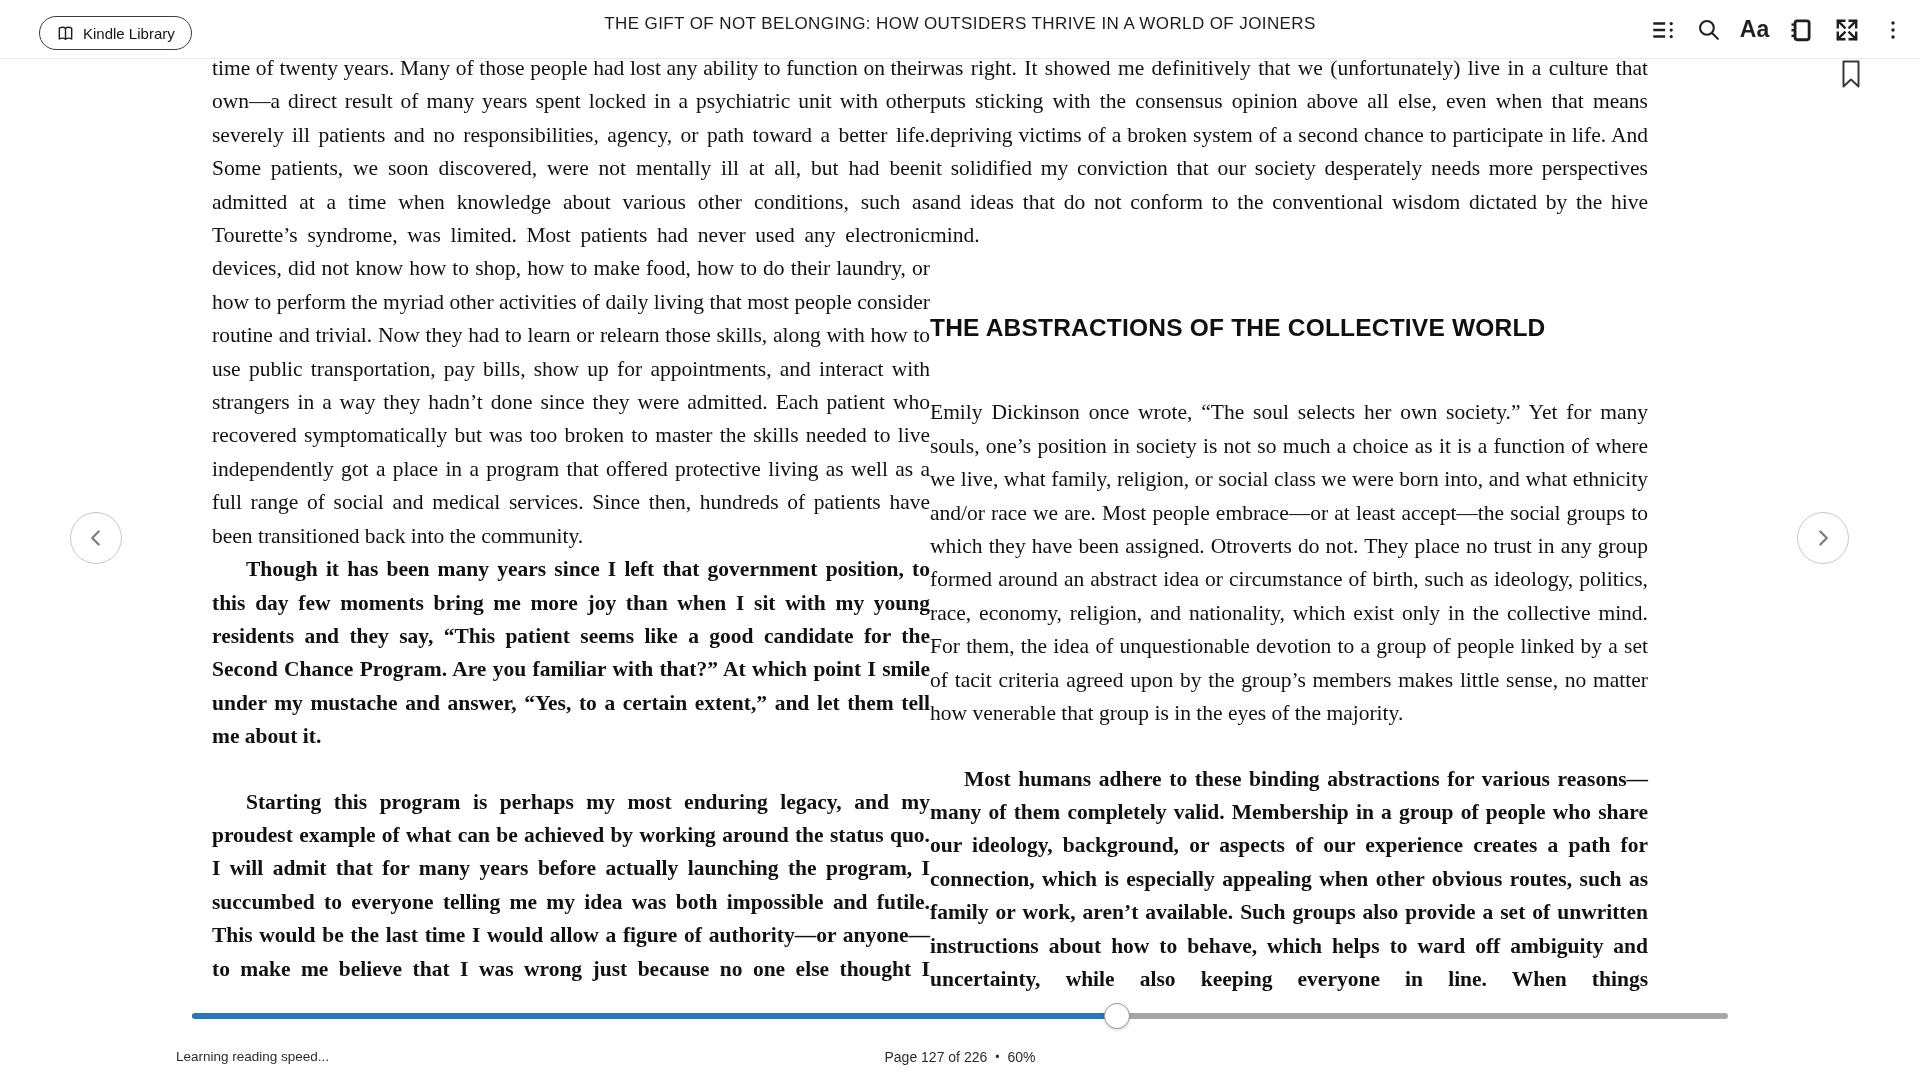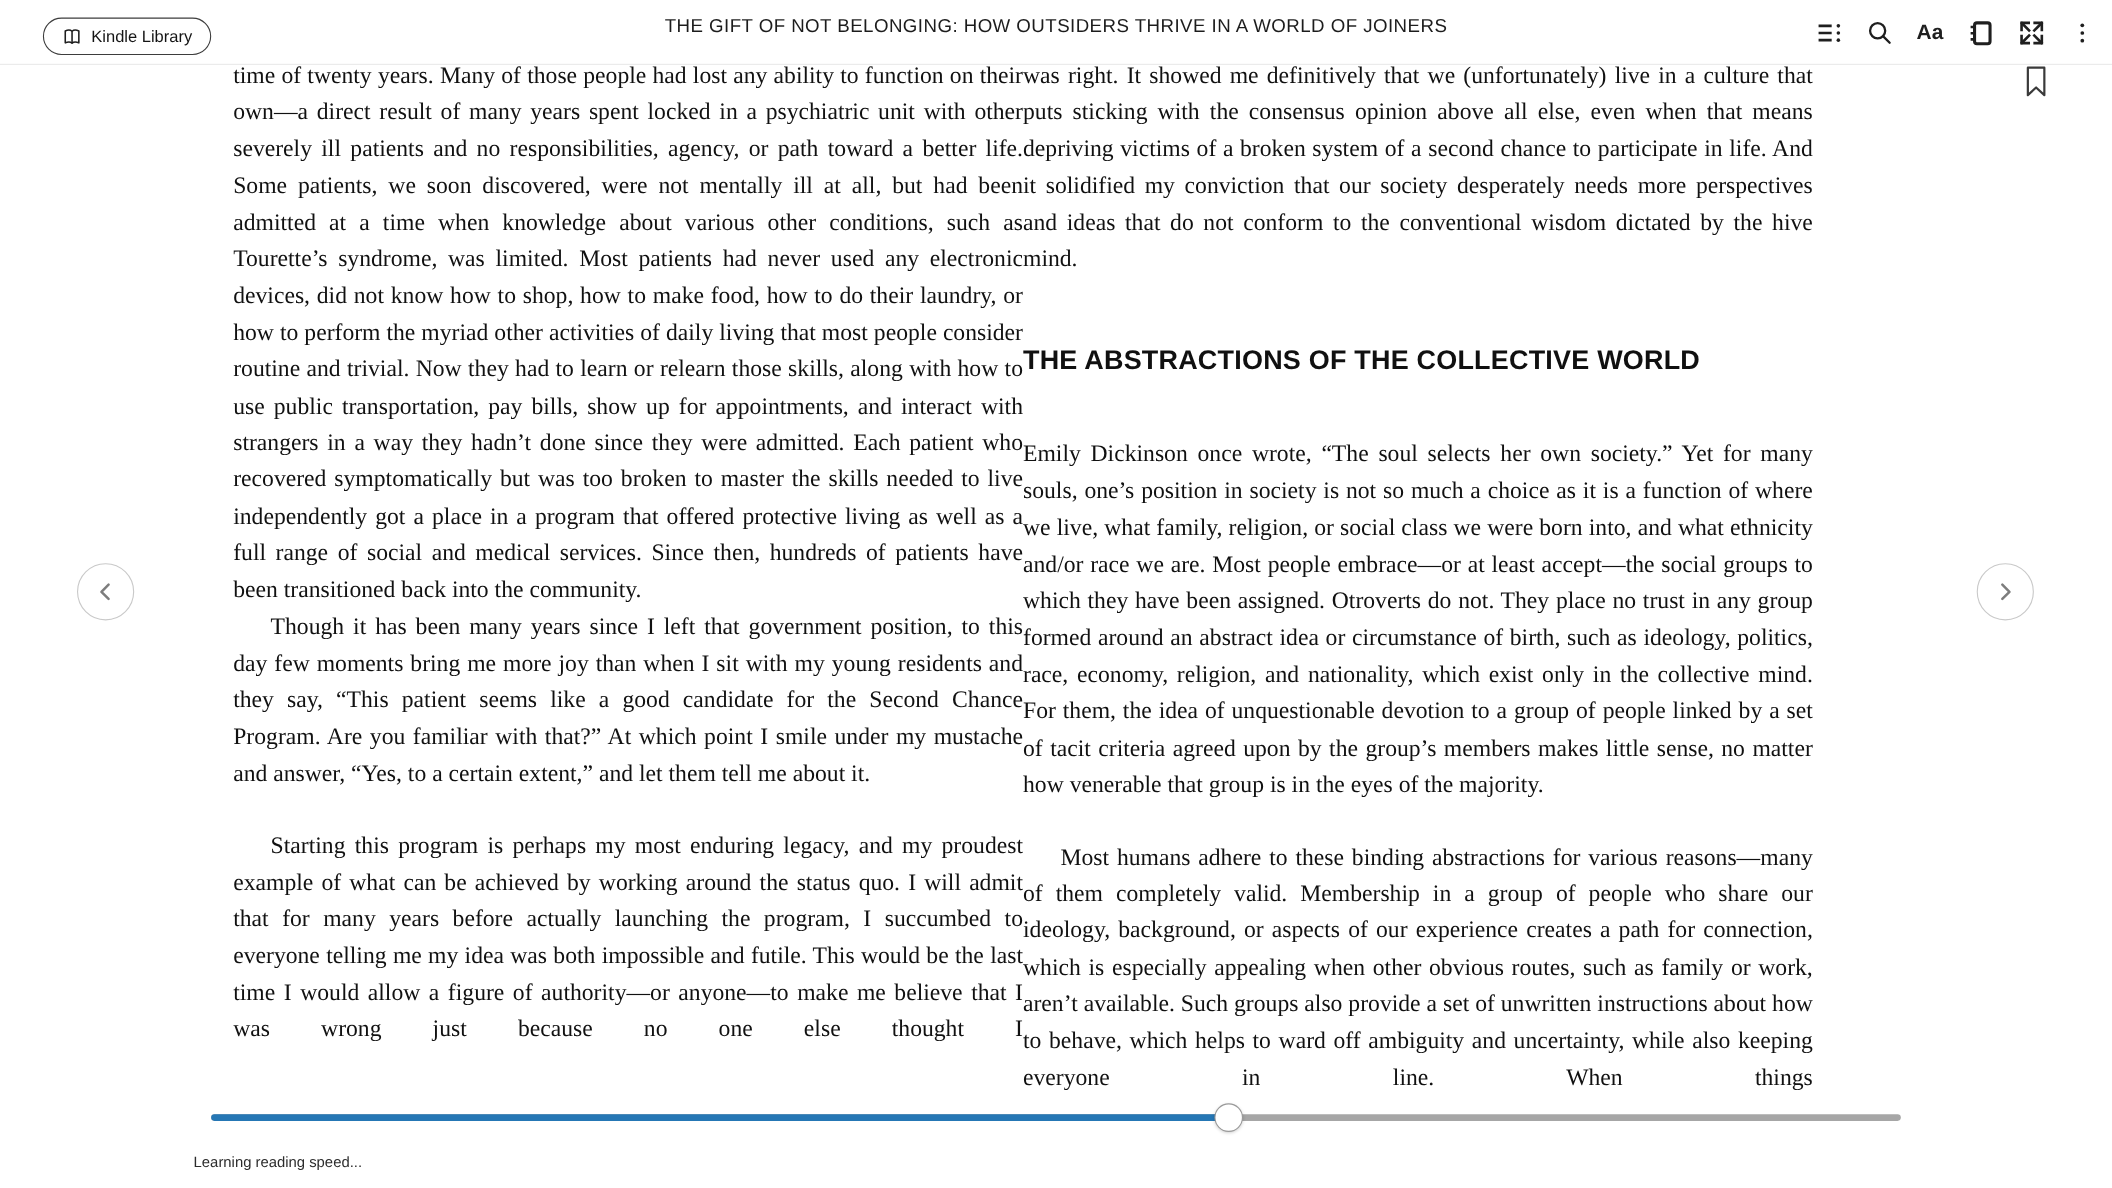--- a/index.html
+++ b/index.html
@@ -14,33 +14,33 @@
              display:flex; align-items:center; gap:8px; padding:0 16px;
              background:#fff; border:1px solid #3d3d3d; border-radius:17px;
              font-family:"Liberation Sans", sans-serif; font-size:15px; color:#141414; cursor:pointer; }
   .tb-title { position:absolute; left:0; right:0; top:0; height:48px;
               display:flex; align-items:center; justify-content:center;
               font-size:17px; letter-spacing:0.4px; color:#1c1c1c; }
   .tool-icons { position:absolute; right:14px; top:0; height:59px;
                 display:flex; align-items:center; gap:19px; }
   .icon-btn { width:27px; height:27px; display:flex; align-items:center; justify-content:center;
               background:none; border:none; cursor:pointer; color:#1f1f1f; }
-  .aa-label { font-family:"Liberation Sans", sans-serif; font-weight:600; font-size:19px; color:#1f1f1f; }
+  .aa-label { font-family:"Liberation Sans", sans-serif; font-weight:600; font-size:23px; color:#1f1f1f; }
 
   
   .bookmark { position:absolute; left:1840px; top:60px; width:22px; height:30px;
               background:none; border:none; cursor:pointer; }
 
   
   .columns { position:absolute; left:212px; top:52px; width:1492px; height:948px;
              display:flex; overflow:hidden; }
   .col { width:718px; flex:0 0 718px; }
   .col p { font-family:"Liberation Serif", serif; font-size:21.5px; line-height:33.4px;
            text-align:justify; color:#111111; }
-  .col p.indent { text-indent:34px; }
+  .col p.indent { text-indent:34px;font-weight:bold; }
   .col p.continues { text-align-last:justify;margin-top:32px; }
   .section-heading { font-family:"Liberation Sans", sans-serif; font-weight:700;
                      font-size:24.5px; letter-spacing:0.2px; color:#101010;
                      margin:62px 0 54px 0; }
 
   
   .nav-btn { position:absolute; top:512px; width:52px; height:52px; border-radius:50%;
              background:#fff; border:1px solid #c9c9c9; display:flex;
              align-items:center; justify-content:center; cursor:pointer; }
   .nav-prev { left:70px; }
@@ -168,14 +168,17 @@
       </svg>
     </span>
   </button>
 
   <div class="track" style="background: rgb(166, 166, 166);">
     <div class="fill" style="width: 60.2%; background: rgb(37, 119, 181);"></div>
     <div class="thumb" style="left: 60.2%;"></div>
   </div>
 
   <div class="status-left">Learning reading speed...</div>
+  <div class="page-info">
+    <span>Page 127 of 226</span><span class="dot">•</span><span>60%</span>
+  </div>
 
 </div>
 
 </body></html>

